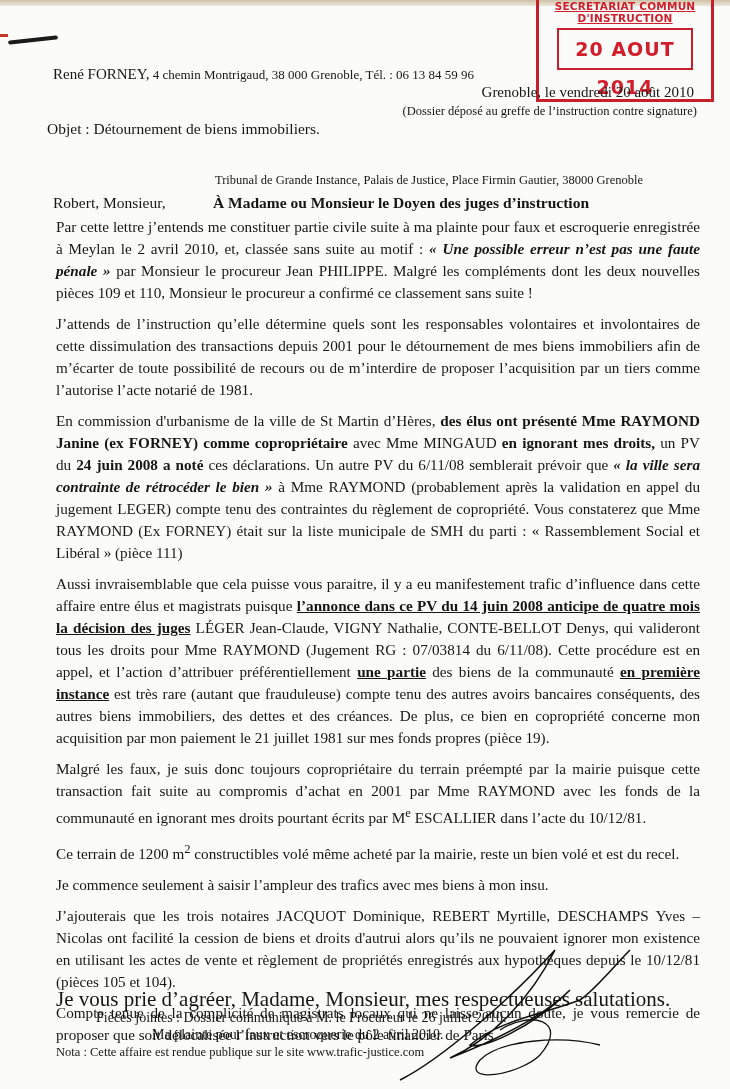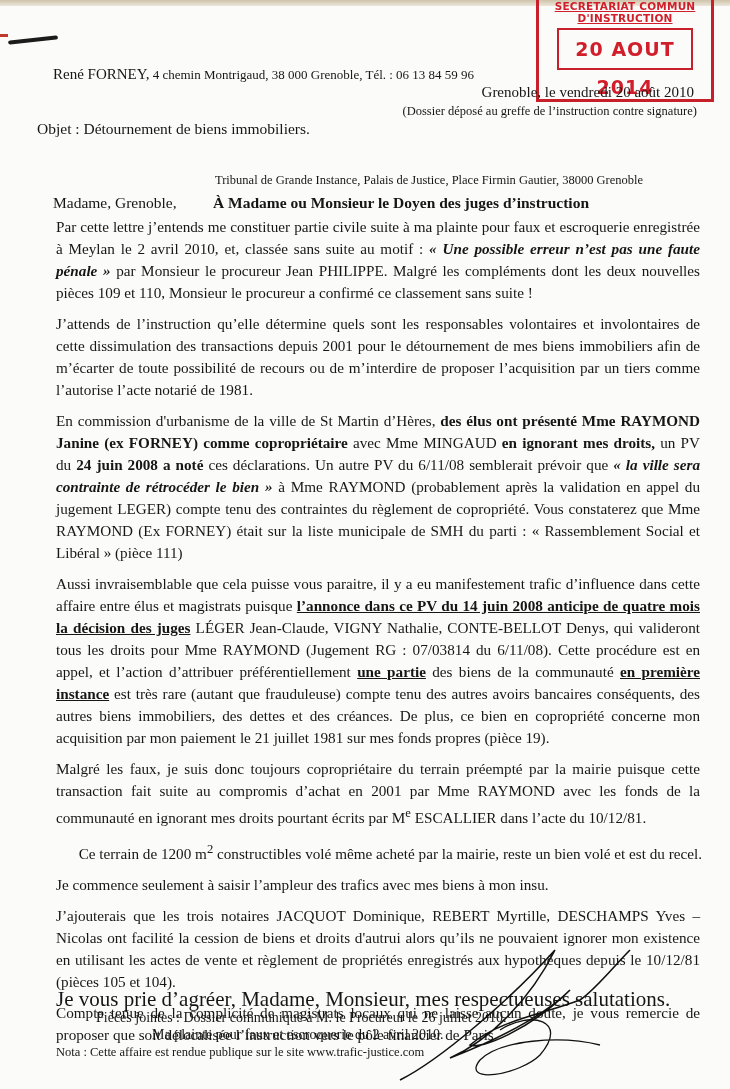--- a/index.html
+++ b/index.html
@@ -10,21 +10,21 @@
     color:#161616;
   }
   .topband { position:absolute; left:0; top:0; width:730px; height:6px; background:linear-gradient(#cfc3a9,#ece7dc); }
   .staple { position:absolute; left:8px; top:38px; width:50px; height:4px; background:#1b1b1b; transform:rotate(-6deg); border-radius:2px; }
   .staple2 { position:absolute; left:0; top:34px; width:8px; height:3px; background:#c0392b; }
   .abs { position:absolute; white-space:nowrap; }
   .sender { left:53px; top:66px; font-size:15px; }
   .sender .small { font-size:13px; }
   .dateline { right:36px; top:84px; font-size:15px; }
   .deposit { right:33px; top:104px; font-size:12.5px; }
-  .objet { left:37px; top:120px; font-size:15.5px; }
+  .objet { left:47px; top:120px; font-size:15.5px; }
   .addressee { left:213px; top:154px; font-size:15.5px; font-weight:bold;margin-top:40px; }
   .tribunal { left:215px; top:173px; font-size:12.5px; }
   .salutation { left:53px; top:194px; font-size:15.5px; }
   .body {
     position:absolute; left:56px; top:216px; width:644px;
     font-size:15.2px; line-height:22px; text-align:justify;
   }
   .body p { margin:0 0 9px 0; }
   .body p.tight { margin-bottom:0; }
   .body .bold { font-weight:bold; }
@@ -57,37 +57,37 @@
 </div>
 
 <div class="abs sender">
   <span>René FORNEY,</span><span class="small"> 4 chemin Montrigaud, 38 000 Grenoble, Tél. : 06 13 84 59 96</span>
 </div>
 <div class="abs dateline">Grenoble, le vendredi 20 août 2010</div>
 <div class="abs deposit">(Dossier déposé au greffe de l’instruction contre signature)</div>
 <div class="abs objet">Objet : Détournement de biens immobiliers.</div>
 <div class="abs addressee">À Madame ou Monsieur le Doyen des juges d’instruction</div>
 <div class="abs tribunal">Tribunal de Grande Instance, Palais de Justice, Place Firmin Gautier, 38000 Grenoble</div>
-<div class="abs salutation">Madame, Grenoble,</div>
+<div class="abs salutation">Robert, Monsieur,</div>
 
 <div class="body">
   <p>
     <span>Par cette lettre j’entends me constituer partie civile suite à ma plainte pour faux et escroquerie enregistrée à Meylan le 2 avril 2010, et, classée sans suite au motif : </span><span class="bi">« Une possible erreur n’est pas une faute pénale »</span><span> par Monsieur le procureur Jean PHILIPPE. Malgré les compléments dont les deux nouvelles pièces 109 et 110, Monsieur le procureur a confirmé ce classement sans suite !</span>
   </p>
   <p>J’attends de l’instruction qu’elle détermine quels sont les responsables volontaires et involontaires de cette dissimulation des transactions depuis 2001 pour le détournement de mes biens immobiliers afin de m’écarter de toute possibilité de recours ou de m’interdire de proposer l’acquisition par un tiers comme l’autorise l’acte notarié de 1981.</p>
   <p>
     <span>En commission d'urbanisme de la ville de St Martin d’Hères, </span><span class="bold">des élus ont présenté Mme RAYMOND Janine (ex FORNEY) comme copropriétaire</span><span> avec Mme MINGAUD </span><span class="bold">en ignorant mes droits,</span><span> un PV du </span><span class="bold">24 juin 2008 a noté</span><span> ces déclarations. Un autre PV du 6/11/08 semblerait prévoir que </span><span class="bi">« la ville sera contrainte de rétrocéder le bien »</span><span> à Mme RAYMOND (probablement après la validation en appel du jugement LEGER) compte tenu des contraintes du règlement de copropriété. Vous constaterez que Mme RAYMOND (Ex FORNEY) était sur la liste municipale de SMH du parti : « Rassemblement Social et Libéral » (pièce 111)</span>
   </p>
   <p>
     <span>Aussi invraisemblable que cela puisse vous paraitre, il y a eu manifestement trafic d’influence dans cette affaire entre élus et magistrats puisque </span><span class="bu">l’annonce dans ce PV du 14 juin 2008 anticipe de quatre mois la décision des juges</span><span> LÉGER Jean-Claude, VIGNY Nathalie, CONTE-BELLOT Denys, qui valideront tous les droits pour Mme RAYMOND (Jugement RG : 07/03814 du 6/11/08). Cette procédure est en appel, et l’action d’attribuer préférentiellement </span><span class="bu">une partie</span><span> des biens de la communauté </span><span class="bu">en première instance</span><span> est très rare (autant que frauduleuse) compte tenu des autres avoirs bancaires conséquents, des autres biens immobiliers, des dettes et des créances. De plus, ce bien en copropriété concerne mon acquisition par mon paiement le 21 juillet 1981 sur mes fonds propres (pièce 19).</span>
   </p>
   <p>
     <span>Malgré les faux, je suis donc toujours copropriétaire du terrain préempté par la mairie puisque cette transaction fait suite au compromis d’achat en 2001 par Mme RAYMOND avec les fonds de la communauté en ignorant mes droits pourtant écrits par M</span><sup>e</sup><span> ESCALLIER dans l’acte du 10/12/81.</span>
   </p>
-  <p style="text-align:right;width:630px;margin-left:16px;">
+  <p style="text-align:left;width:630px;">
     <span>Ce terrain de 1200 m</span><sup>2</sup><span> constructibles volé même acheté par la mairie, reste un bien volé et est du recel.</span>
   </p>
   <p>Je commence seulement à saisir l’ampleur des trafics avec mes biens à mon insu.</p>
   <p>J’ajouterais que les trois notaires JACQUOT Dominique, REBERT Myrtille, DESCHAMPS Yves – Nicolas ont facilité la cession de biens et droits d'autrui alors qu’ils ne pouvaient ignorer mon existence en utilisant les actes de vente et règlement de propriétés enregistrés aux hypothèques depuis le 10/12/81 (pièces 105 et 104).</p>
   <p>Compte tenue de la complicité de magistrats locaux qui ne laisse aucun doute, je vous remercie de proposer que soit délocalisée l’instruction vers le pôle financier de Paris</p>
 </div>
 
 <div class="closing" style="top:988px;">Je vous prie d’agréer, Madame, Monsieur, mes respectueuses salutations.</div>
 <div class="closing" style="top:1007px; font-size:14px;margin-left:40px;">Pièces jointes : Dossier communiqué à M. le Procureur le 26 juillet 2010.</div>
 <div class="pieces2">Ma plainte pour faux et escroquerie du 2 avril 2010.</div>

